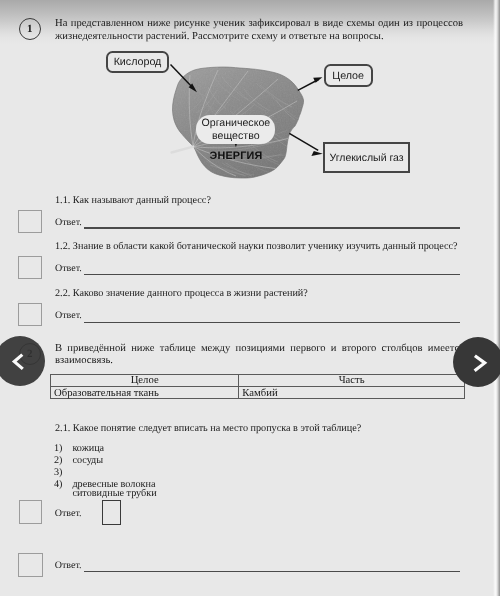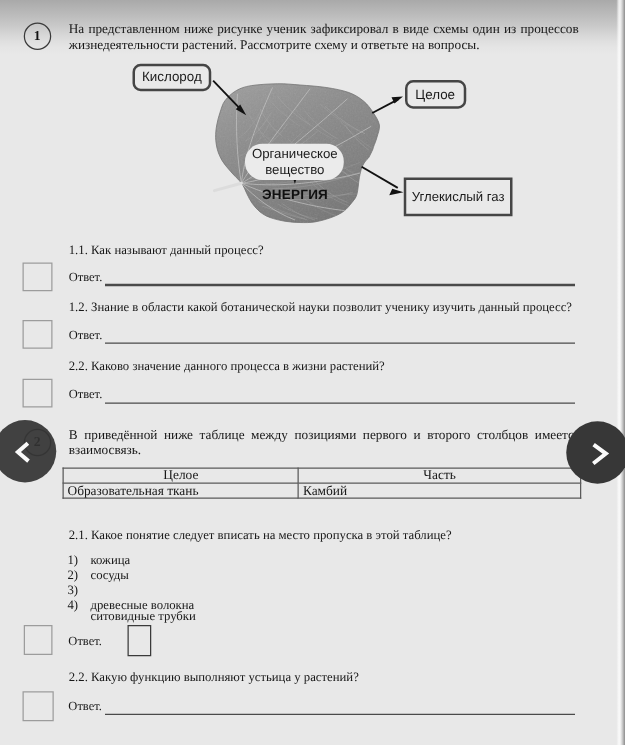--- a/index.html
+++ b/index.html
@@ -192,24 +192,20 @@
     <div class="opt" style="position:relative;height:12px;">
       <span>4)</span>
       <span style="position:absolute;left:18.4px;top:0;white-space:nowrap;">древесные волокна</span>
     </div>
   </div>
 
   <div class="ans-box" style="left:18.6px;top:500.2px;width:21.3px;height:22.1px;"></div>
   <div class="ans-label" style="left:54.7px;top:508px;">Ответ.</div>
   <div class="ans-box" style="left:101.5px;top:499.7px;width:17.2px;height:23.1px;border-color:#3a3a3a;"></div>
 
-  <div class="sub-q" style="left:55px;top:536px;width:410px;">
-    <span>2.2.</span>
-    <span>Какую функцию выполняют устьица у растений?</span>
-  </div>
   <div class="ans-box" style="left:18.3px;top:552.7px;width:22.4px;height:22.6px;"></div>
   <div class="ans-label" style="left:54.7px;top:560.3px;">Ответ.</div>
   <div class="ans-line" style="left:84px;top:570.5px;width:376px;"></div>
 
   <div style="position:absolute;left:493px;top:0;width:7px;height:596px;background:linear-gradient(90deg,rgba(255,255,255,0) 0px,rgba(253,253,253,0.75) 2px,rgba(250,250,250,0.9) 3px,rgba(215,215,215,1) 4.5px,rgba(170,170,170,1) 6px,rgba(140,140,140,1) 7px);"></div>
 
   <div style="position:absolute;left:18.6px;top:342.7px;width:20.5px;height:20.5px;border:1.3px solid #555;border-radius:50%;display:flex;align-items:center;justify-content:center;font-size:11px;font-weight:bold;color:#151515;">2</div>
   <div class="navbtn" style="left:-4.7px;top:336.2px;width:50px;height:50px;background:rgba(50,50,50,0.92);">
     <svg width="50" height="50" viewBox="0 0 50 50">
       <path d="M27.3 18.6 L 19.3 25.6 L 27.8 32.9" stroke="#fafafa" stroke-width="3.2" fill="none" stroke-linecap="butt" stroke-linejoin="miter"></path>

